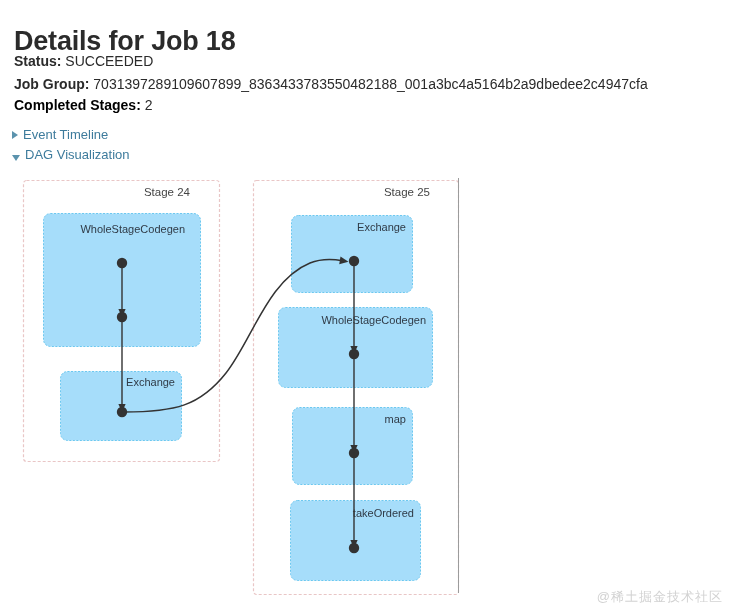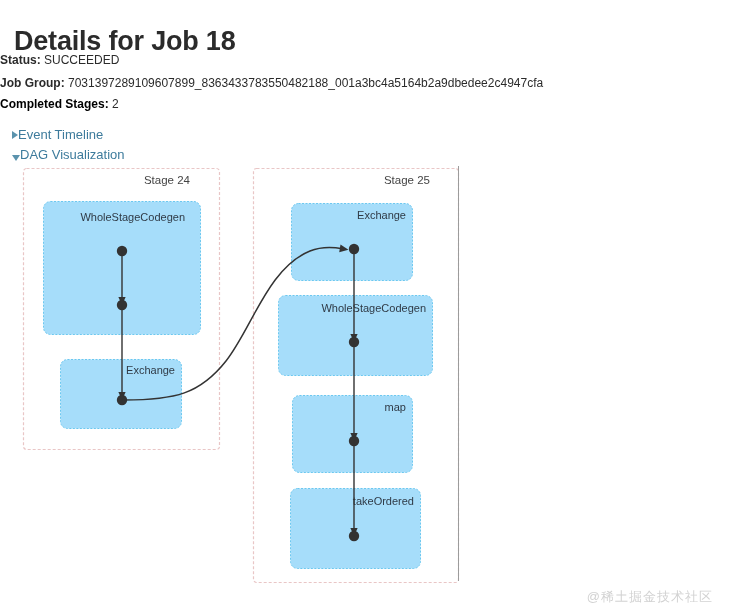--- a/index.html
+++ b/index.html
@@ -22,22 +22,22 @@
     position: absolute;
     left: 14px; top: 8px;
     font-size: 27px;
     font-weight: bold;
     color: #2b2b2b;
     letter-spacing: -0.2px;
     white-space: nowrap;
   }
   .meta-line {
     position: absolute;
-    left: 0;
-    font-size: 12px;
+    left: 14px;
+    font-size: 14px;
     color: #2b2b2b;
     white-space: nowrap;
   }
   .meta-line .k { font-weight: bold; }
   .meta-line .v { font-weight: normal; }
   #meta-status { top: 53px; }
   #meta-jobgroup { top: 76px; text-align: center; }
   #meta-stages { top: 97px; }
   #meta-stages .k {
     color: #000000;
@@ -48,20 +48,21 @@
   
   .expander {
     position: absolute;
     left: 12px;
     font-size: 13px;
     color: #3d7b9c;
     cursor: pointer;
     white-space: nowrap;
     display: flex;
     align-items: center;
+    gap: 5px;
   }
   #exp-timeline { top: 128px; }
   #exp-dag { top: 148px; align-items: flex-end; }
   .tri {
     display: inline-block;
     width: 0; height: 0;
     border-style: solid;
   }
   .tri-right {
     border-width: 4.5px 0 4.5px 6px;
@@ -70,38 +71,38 @@
   .tri-down {
     border-width: 6px 4.5px 0 4.5px;
     border-color: #5b93ad transparent transparent transparent;
     margin-top: 2px;
   }
   .exp-label { line-height: 1; }
 
   
   #dag-canvas {
     position: absolute;
-    left: 0; top: 156px;
+    left: 0; top: 168px;
     width: 729px; height: 448px;
     overflow: hidden;
   }
   #dag-svg { position: absolute; left: 0; top: 0; }
 
   
   #dag-rule {
     position: absolute;
     left: 458px; top: 10px;
     width: 1px; height: 415px;
     background: #9c9c9c;
   }
 
   
   #watermark {
     position: absolute;
-    right: 16px; bottom: 10px;
+    right: 6px; bottom: 10px;
     font-size: 13px;
     color: #d2d2d2;
     letter-spacing: 1px;
     white-space: nowrap;
     user-select: none;
   }
 </style>
 </head>
 <body>
 

